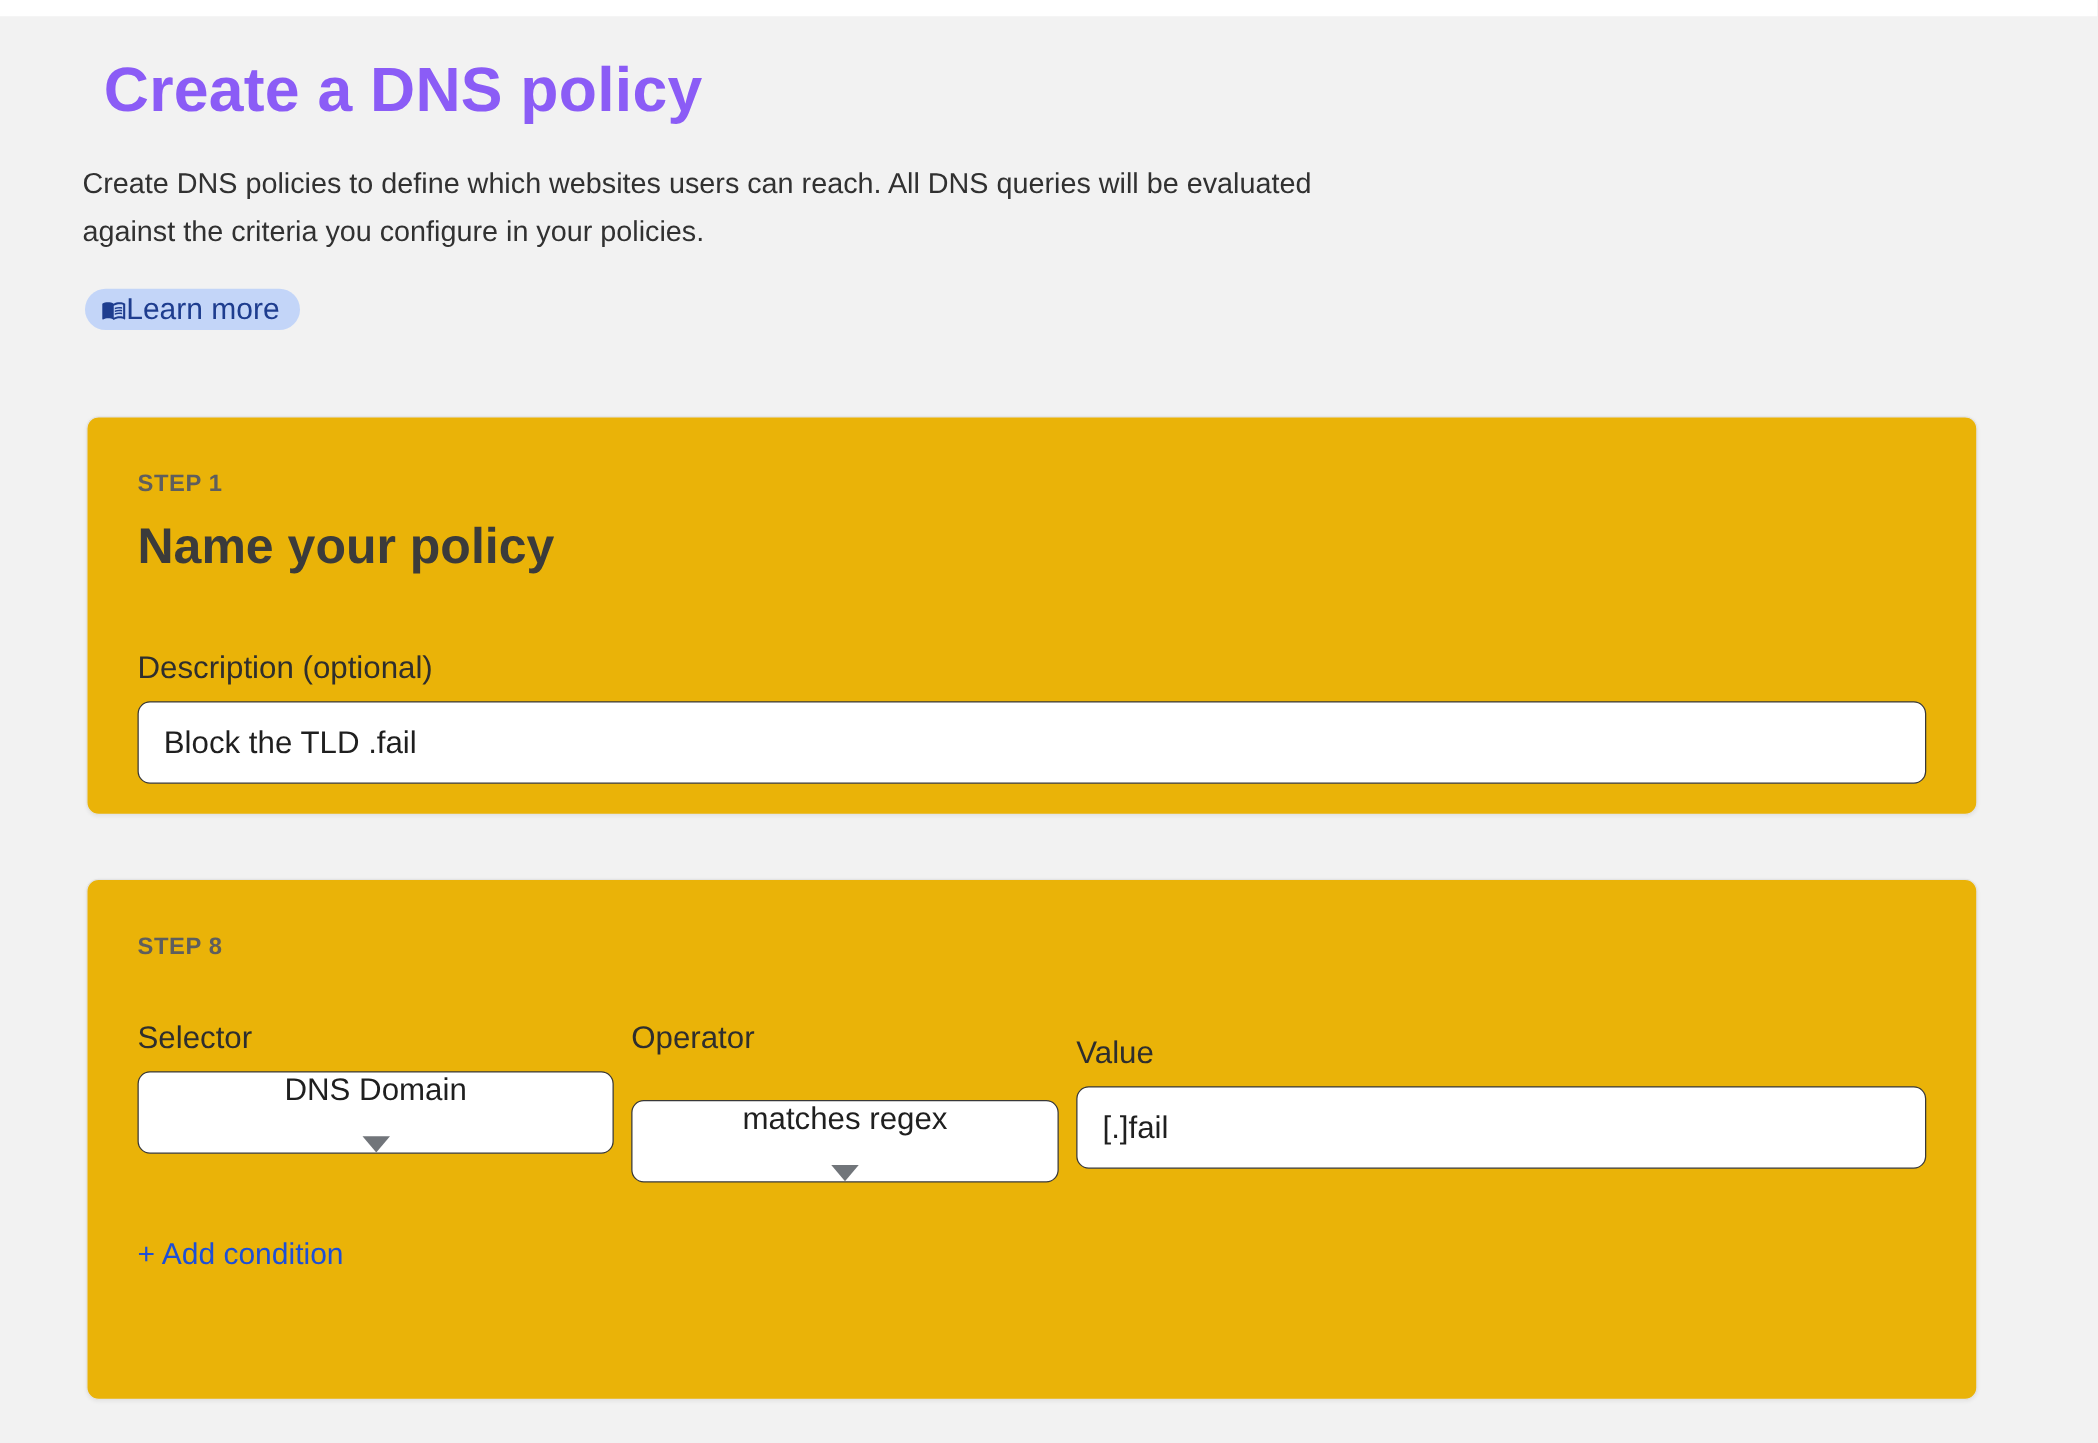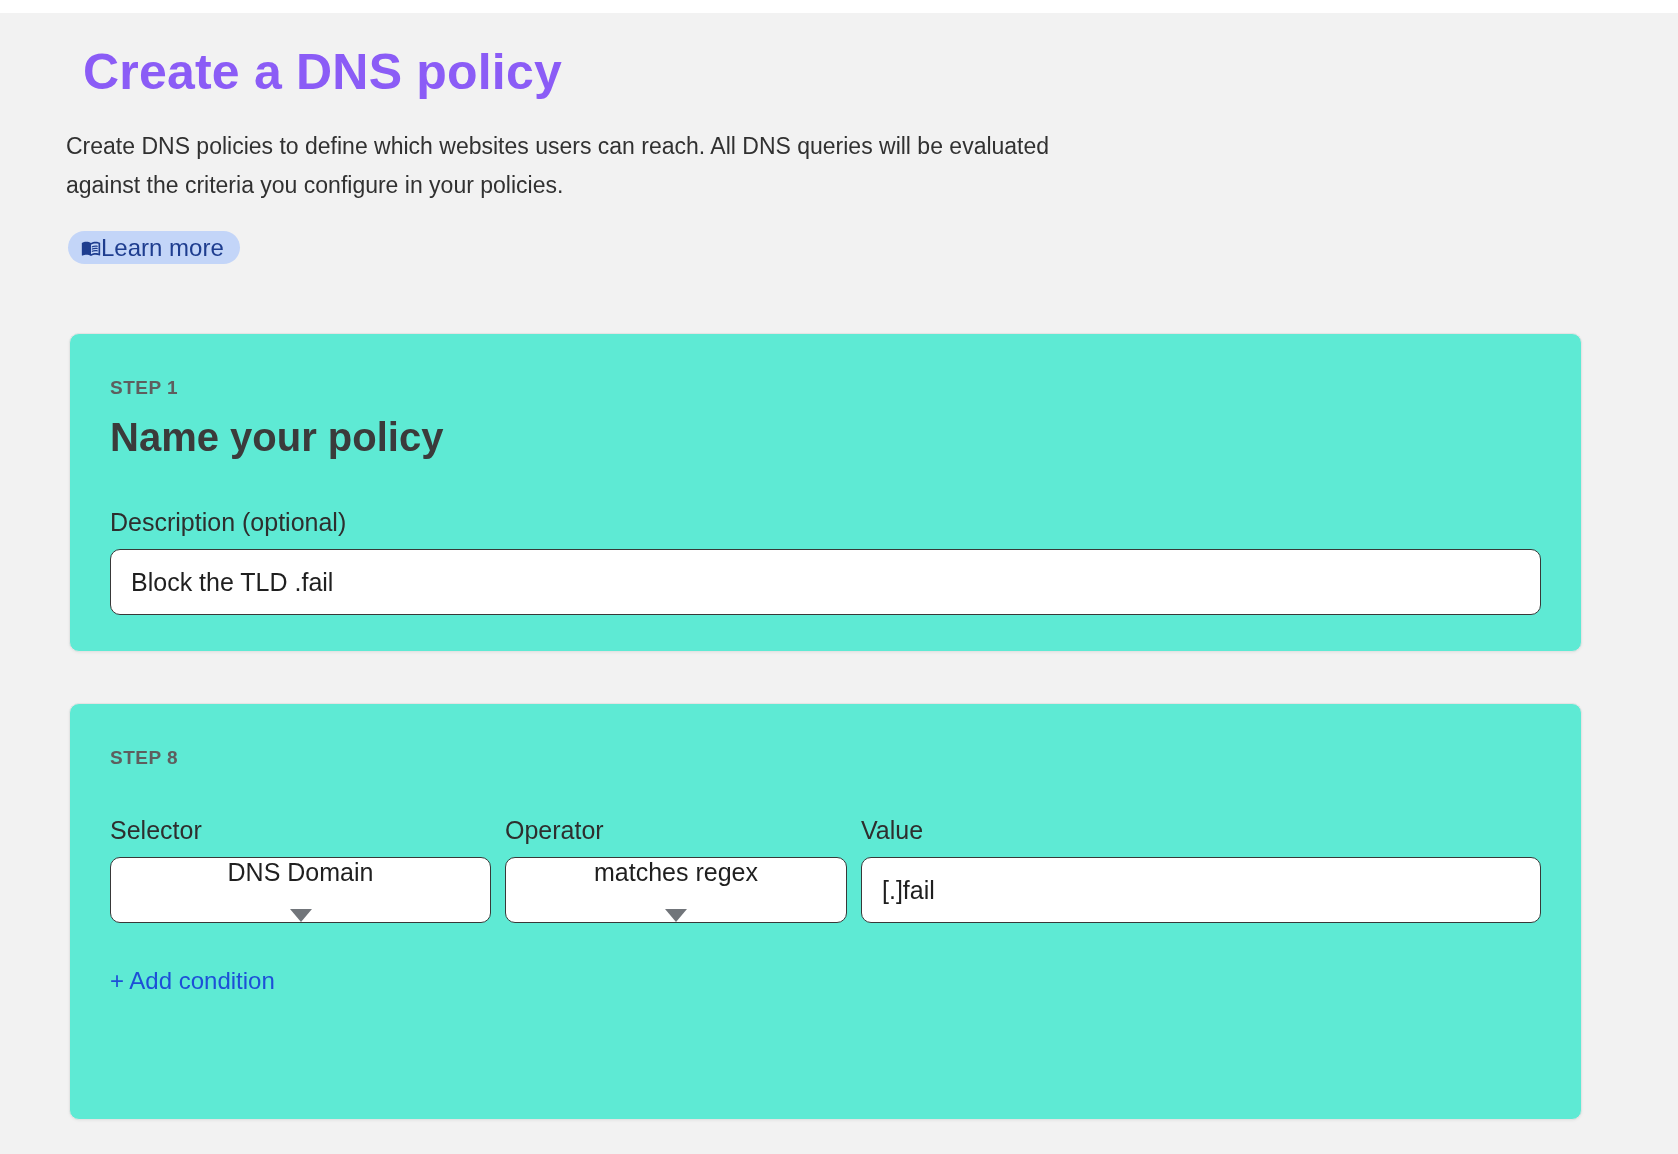--- a/index.html
+++ b/index.html
@@ -40,21 +40,21 @@
     border-radius: 17px;
     font-family: "Liberation Sans", sans-serif;
     font-size: 24px;
     color: #1e3d8f;
     cursor: pointer;
   }
   .learn-more-pill svg { display: block; }
   .card {
     width: 1513px;
     margin-left: 69px;
-    background: #5eead4;
+    background: #eab308;
     border: 1px solid #e4e4e4;
     border-radius: 10px;
     box-shadow: 0 1px 3px rgba(0,0,0,0.05);
     padding: 43px 40px 0 40px;
   }
   .card-step1 { margin-top: 69px; height: 319px; }
   .card-step2 { margin-top: 51px; height: 417px; }
   .step-label {
     font-size: 19px;
     font-weight: 700;
@@ -106,22 +106,22 @@
     cursor: pointer;
     flex-direction: column;
   }
   .caret-down {
     width: 0; height: 0;
     border-left: 11px solid transparent;
     border-right: 11px solid transparent;
     border-top: 13px solid #71757a;
   }
   .w-381 { width: 381px; }
-  .w-342 { width: 342px; }
-  .grow { flex: 1; }
+  .w-342 { width: 342px; gap: 23px; }
+  .grow { flex: 1; margin-top: 12px; }
   .add-condition-link {
     display: inline-block;
     margin-top: 44px;
     font-size: 24px;
     color: #1d4fd7;
     text-decoration: none;
     cursor: pointer;
   }
 </style>
 </head>

